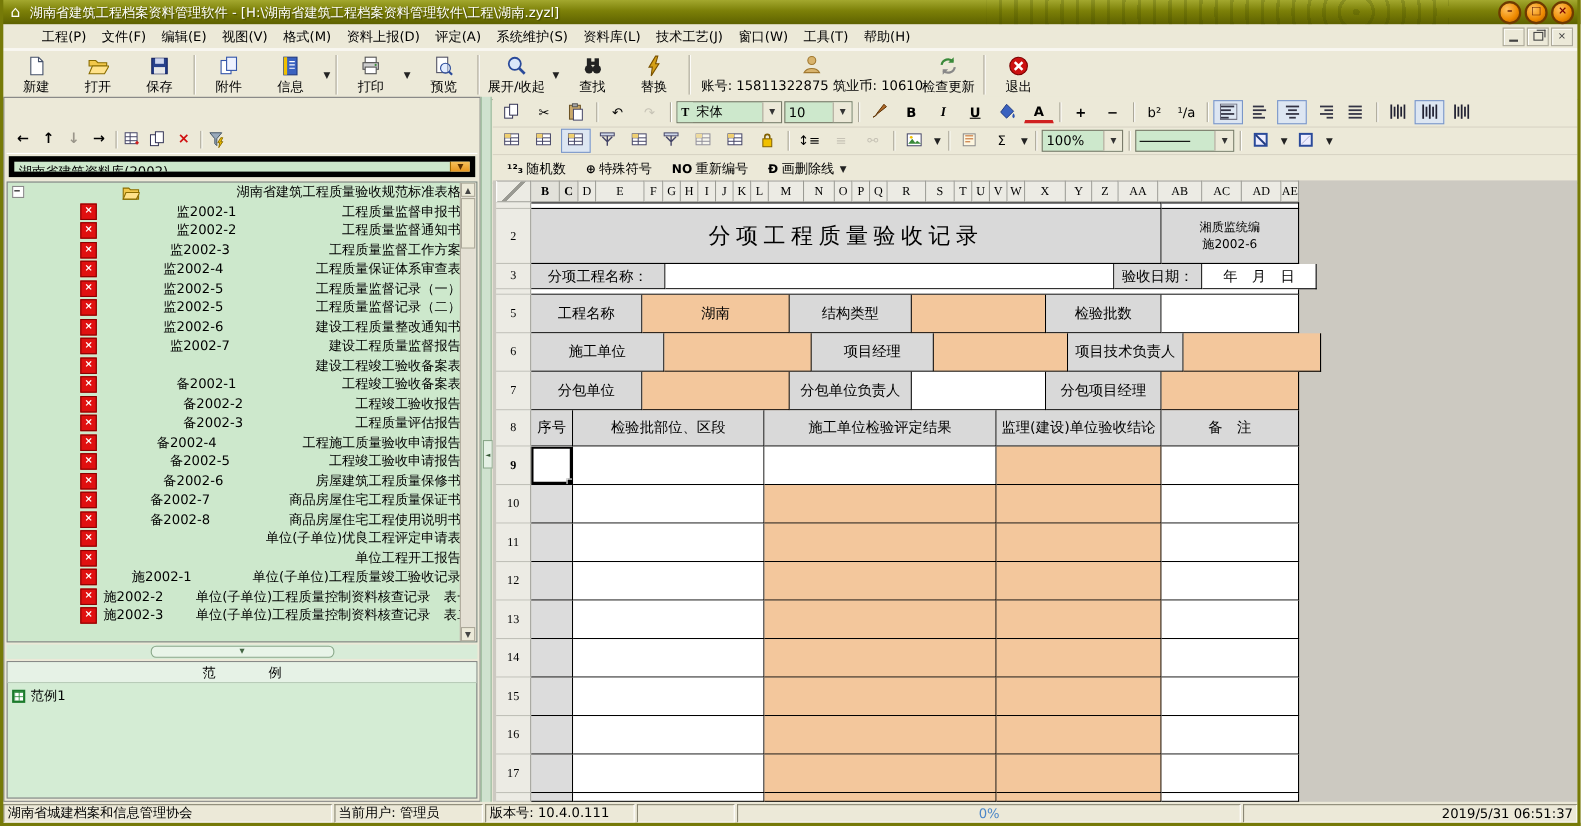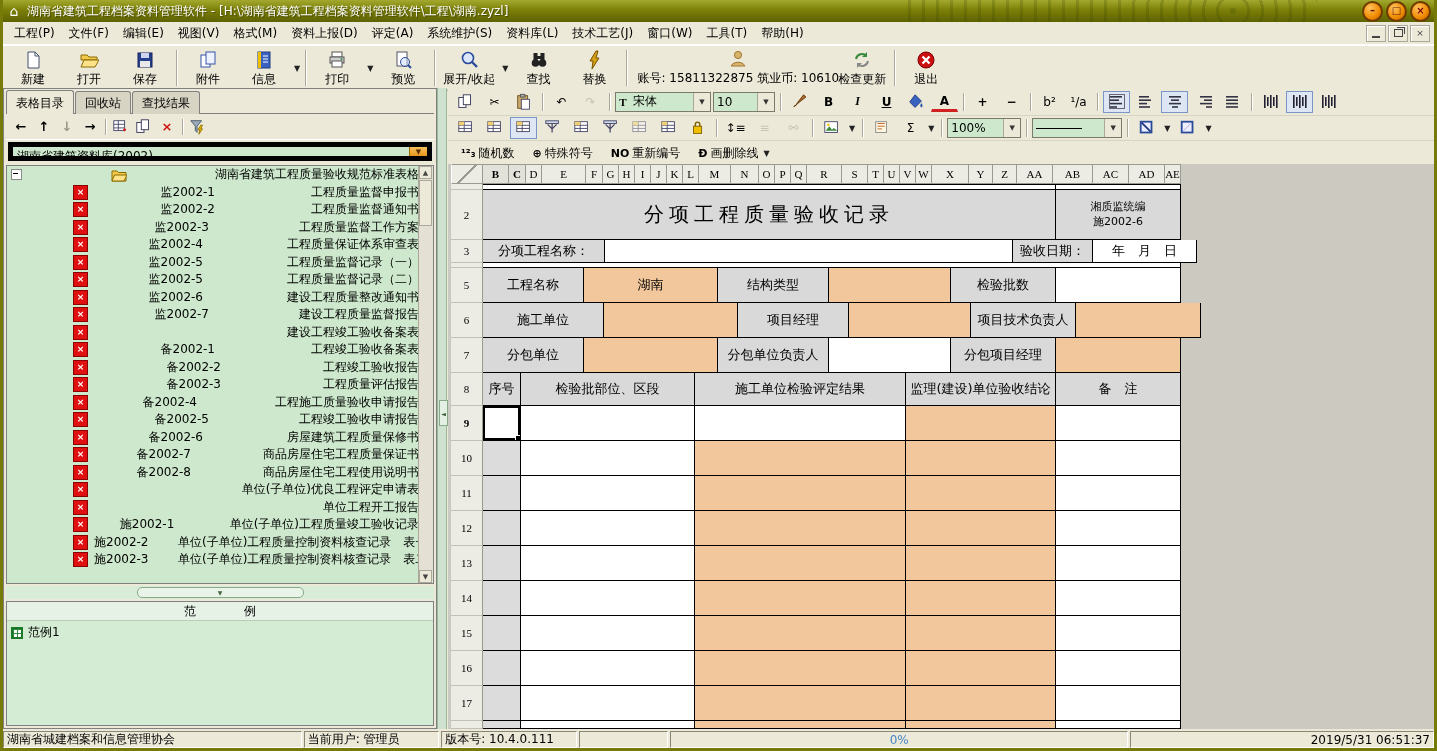--- a/index.html
+++ b/index.html
@@ -150,21 +150,21 @@
   <div class="t-icon">⌂</div>
   <div class="t-text">湖南省建筑工程档案资料管理软件 - [H:\湖南省建筑工程档案资料管理软件\工程\湖南.zyzl]</div>
   <div class="winbtns" id="winbtns">
       <div class="winbtn minimize">–</div>
       <div class="winbtn maximize">□</div>
       <div class="winbtn close">×</div>
     </div>
 </div>
 
 <div class="menubar">
-  <div id="menu-items" style="display:flex;">
+  <div id="menu-items" style="display:flex;margin-left:24px;">
       <div class="menu-item">工程(P)</div>
       <div class="menu-item">文件(F)</div>
       <div class="menu-item">编辑(E)</div>
       <div class="menu-item">视图(V)</div>
       <div class="menu-item">格式(M)</div>
       <div class="menu-item">资料上报(D)</div>
       <div class="menu-item">评定(A)</div>
       <div class="menu-item">系统维护(S)</div>
       <div class="menu-item">资料库(L)</div>
       <div class="menu-item">技术工艺(J)</div>
@@ -308,25 +308,20 @@
  <div class="tb-btn">
    <span class="icon20"><svg width="20" height="20" viewBox="0 0 20 20">
           <circle cx="10" cy="10" r="8" fill="#cc1111" stroke="#7a0000"></circle>
           <path d="M6.5 6.5l7 7m0-7l-7 7" stroke="#fff" stroke-width="2.3"></path>
         </svg></span>
    <span>退出</span>
     </div>
   </div>
 
 <div class="left-panel">
-  <div class="tabs" id="tabs">
-      <div class="tab active">表格目录</div>
-      <div class="tab ">回收站</div>
-      <div class="tab ">查找结果</div>
-    </div>
   <div class="tree-toolbar" id="tree-toolbar">
       <div class="tt-btn ">←</div>
       <div class="tt-btn ">↑</div>
       <div class="tt-btn dis">↓</div>
       <div class="tt-btn ">→</div>
       <div class="tt-sep"></div>
       <div class="tt-btn ">
         <span class="icon16"><svg width="18" height="18" viewBox="0 0 20 20">
             <rect x="2" y="3" width="12" height="11" fill="#fff" stroke="#446"></rect>
             <path d="M2 7h12M2 11h12M7 3v11" stroke="#446"></path>

